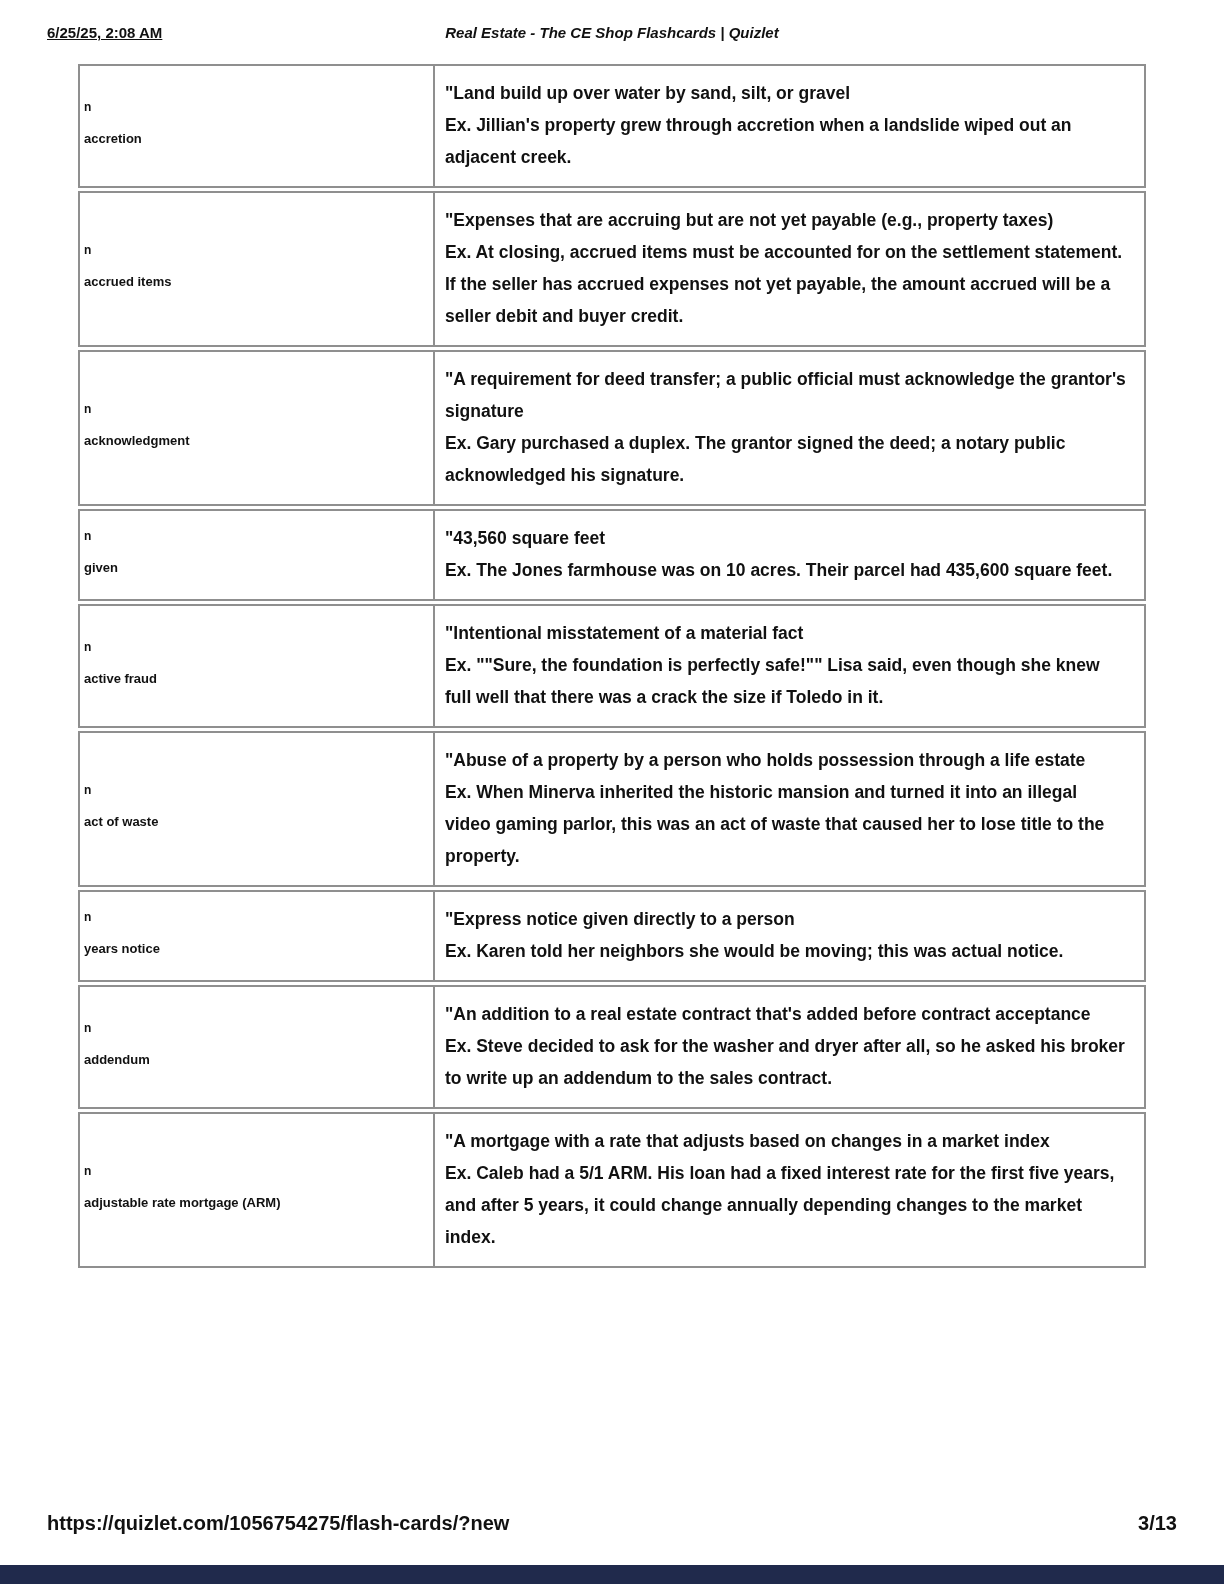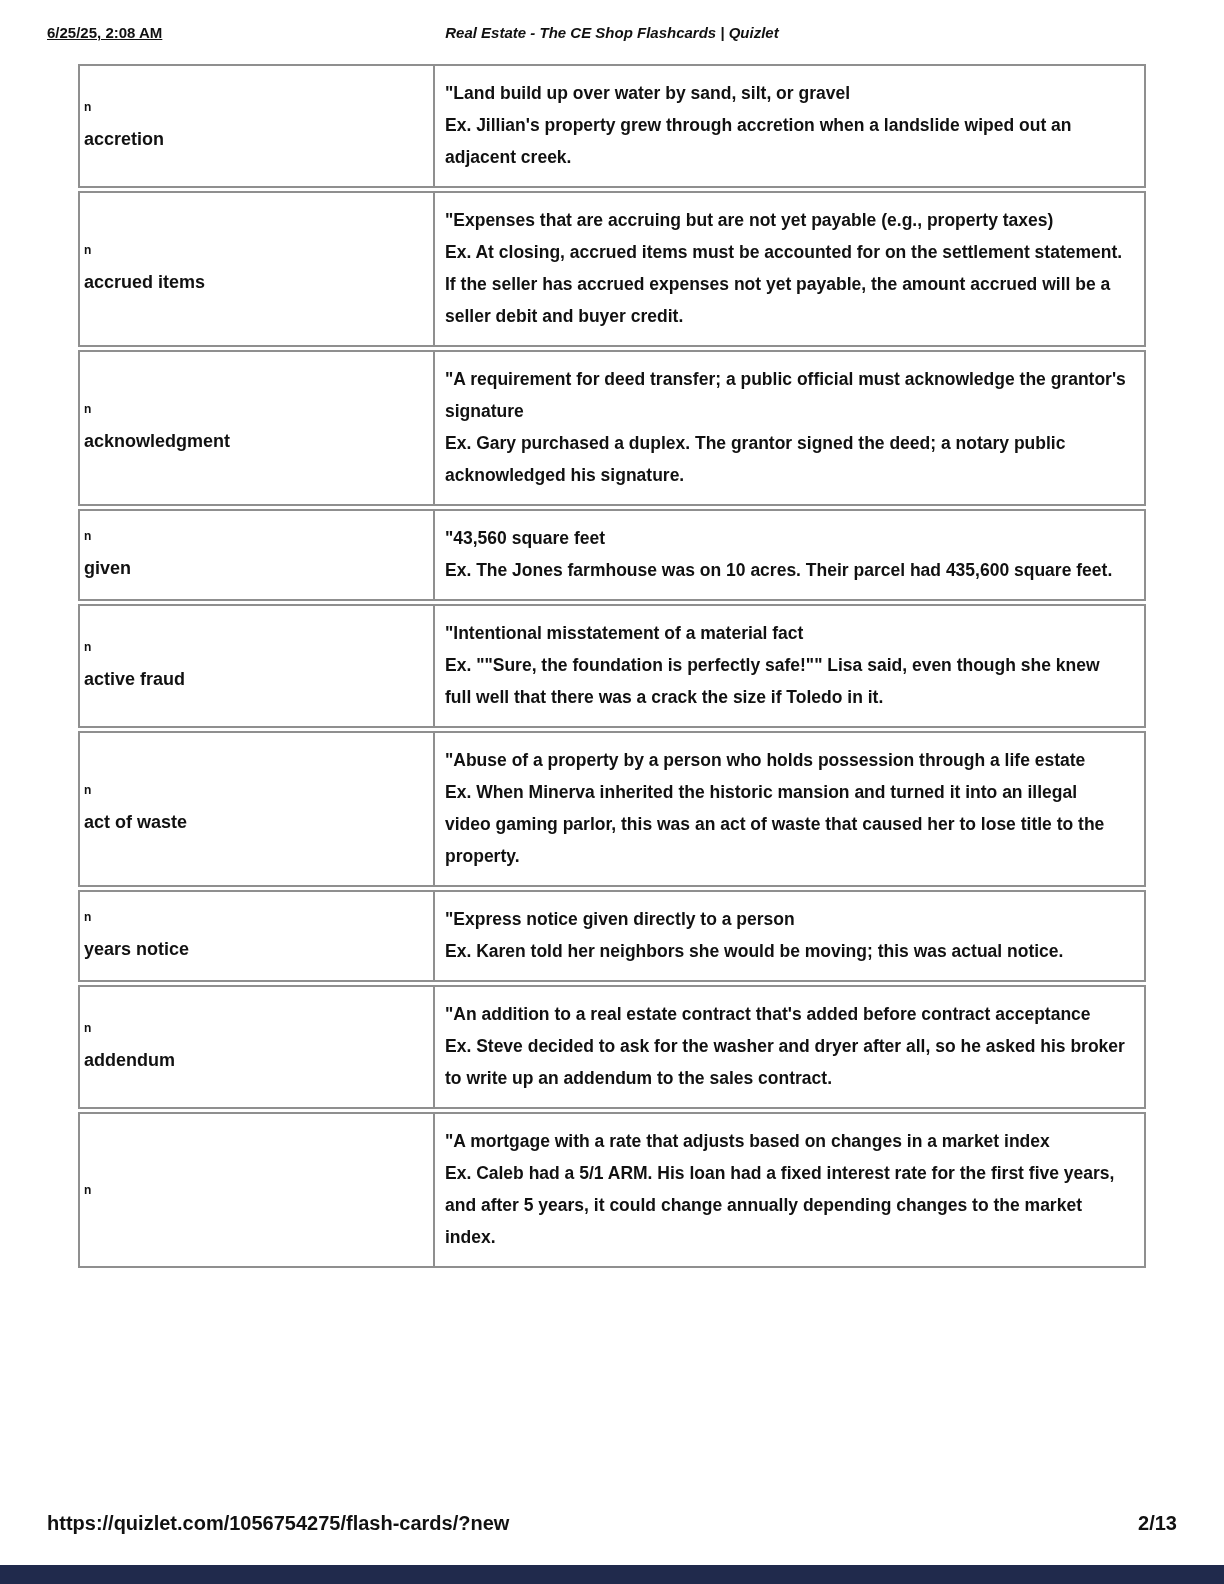--- a/index.html
+++ b/index.html
@@ -63,21 +63,21 @@
     flex-direction: column;
     justify-content: center;
     align-items: flex-start;
   }
   .term-marker {
     font-size: 12px;
     line-height: 16px;
     font-weight: 600;
   }
   .term-text {
-    font-size: 18px;
+    font-size: 13px;
     line-height: 30px;
     font-weight: 600;
     margin-top: 9px;
   }
   .def-cell {
     flex: 1 1 auto;
     padding: 11px 18px 13px 10px;
   }
   .def-text {
     display: block;
@@ -202,26 +202,27 @@
     </div>
     <div class="def-cell">
       <span class="def-text">"An addition to a real estate contract that's added before contract acceptance
 Ex. Steve decided to ask for the washer and dryer after all, so he asked his broker to write up an addendum to the sales contract.</span>
     </div>
   </div>
 
   <div class="flash-row">
     <div class="term-cell">
       <span class="term-marker">n</span>
+      <span class="term-text">adjustable rate mortgage (ARM)</span>
     </div>
     <div class="def-cell">
       <span class="def-text">"A mortgage with a rate that adjusts based on changes in a market index
 Ex. Caleb had a 5/1 ARM. His loan had a fixed interest rate for the first five years, and after 5 years, it could change annually depending changes to the market index.</span>
     </div>
   </div>
 </div>
 
 <div class="print-footer">
   <span>https://quizlet.com/1056754275/flash-cards/?new</span>
-  <span>2/13</span>
+  <span>3/13</span>
 </div>
 
 <div class="bottom-bar"></div>
 
 </body></html>

